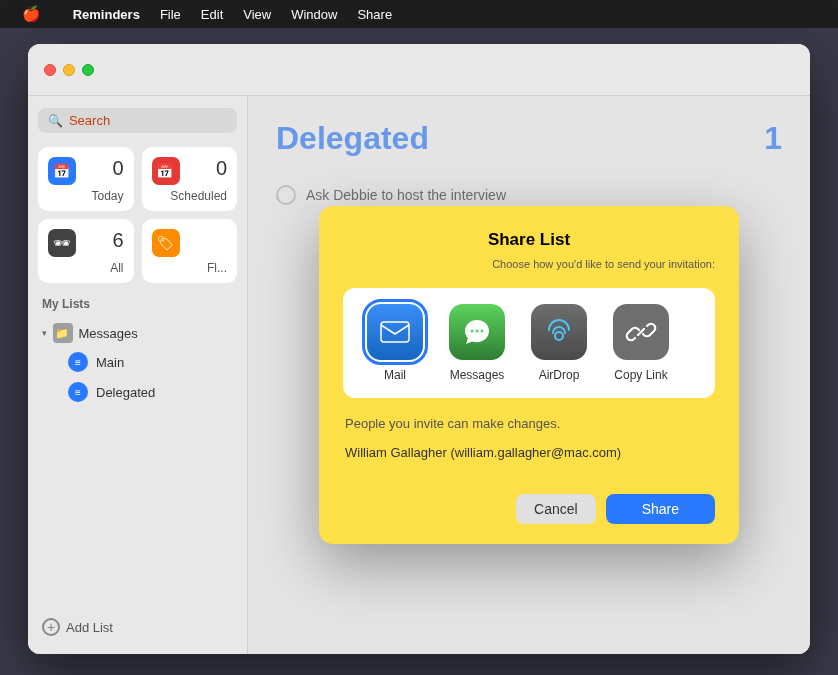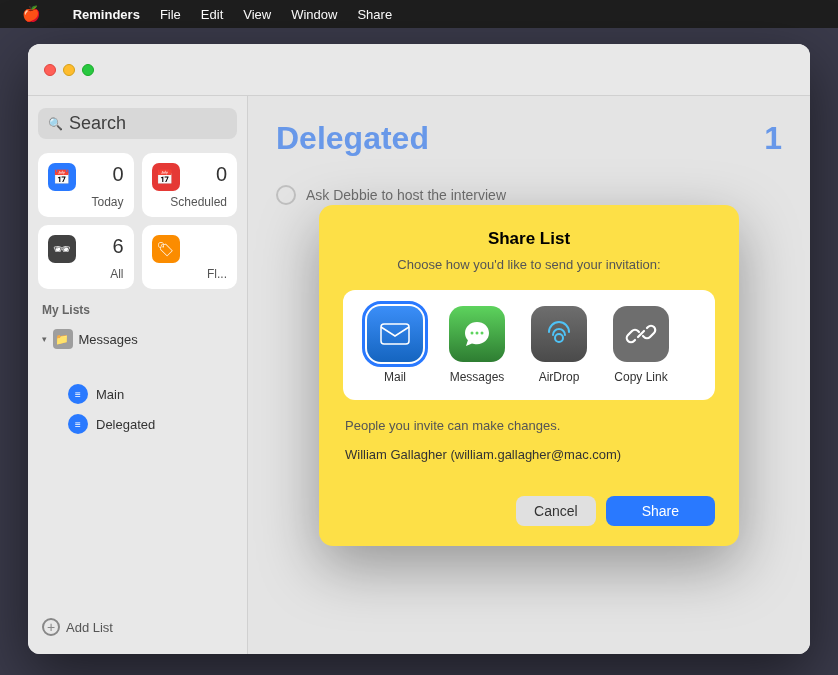--- a/index.html
+++ b/index.html
@@ -102,22 +102,22 @@
       display: flex;
       align-items: center;
       gap: 6px;
       margin-bottom: 14px;
     }
     .search-icon-glyph {
       color: #888;
       font-size: 12px;
     }
     .search-text {
-      color: #404040;
-      font-size: 18px;
+      color: #c2410c;
+      font-size: 13px;
     }
 
     .smart-lists {
       display: grid;
       grid-template-columns: 1fr 1fr;
       gap: 8px;
       margin-bottom: 14px;
     }
     .smart-list-card {
       background: #fff;
@@ -187,21 +187,20 @@
       background: #9e9e9e;
       border-radius: 4px;
       display: flex;
       align-items: center;
       justify-content: center;
       font-size: 11px;
       color: #fff;
     }
     .list-items {
       padding-left: 24px;
-      margin-top: 26px;
     }
     .list-item-row {
       display: flex;
       align-items: center;
       gap: 8px;
       padding: 5px 6px;
       border-radius: 6px;
       cursor: default;
       font-size: 13px;
       color: #333;
@@ -308,22 +307,22 @@
       padding: 24px 24px 20px;
     }
     .share-modal-title {
       text-align: center;
       font-size: 17px;
       font-weight: 600;
       color: #000;
       margin-bottom: 8px;
     }
     .share-modal-subtitle {
-      text-align: center;
-      font-size: 13px;
+      text-align: right;
+      font-size: 11px;
       color: #555;
       margin-bottom: 18px;
     }
 
     .share-options-row {
       display: flex;
       gap: 10px;
       background: #fff;
       border-radius: 12px;
       padding: 16px;

